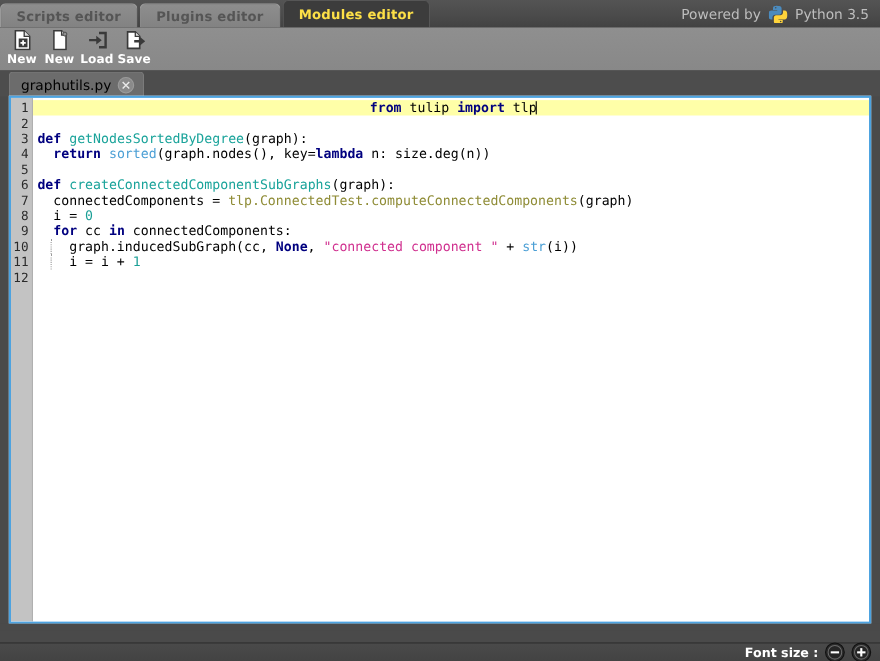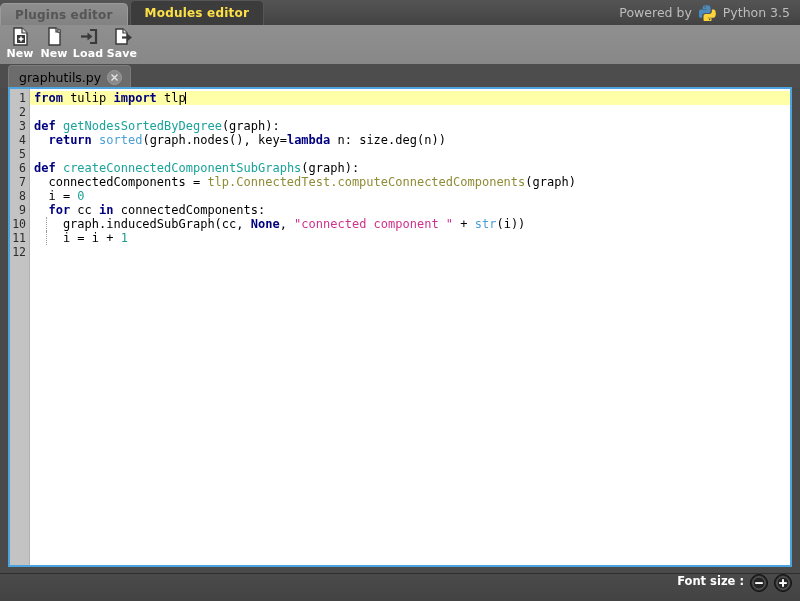--- a/index.html
+++ b/index.html
@@ -109,62 +109,65 @@
     background: #ffffff; padding-top: 2px;
     overflow: hidden;
   }
   .cl {
     height: 14px; line-height: 14px;
     font-family: "DejaVu Sans Mono", monospace;
     font-size: 12px; white-space: pre;
     padding-left: 4px; color: #000000;
     position: relative;
   }
-  .cl.hl { background: #ffffa8; }
+  .cl.hl { background: #ffffa8; text-align: center; }
   .caret {
     display: inline-block; width: 1px; height: 12px;
     background: #000; vertical-align: -2px;
     margin-left: -1px;
   }
   .iguide {
     position: absolute; top: 0; height: 14px;
     border-left: 1px dotted #9a9a9a;
   }
   .kw   { color: #00007f; font-weight: bold; }
   .fn   { color: #19a39a; }
   .blt  { color: #4b9fd5; }
   .num  { color: #1a9f96; }
   .mod  { color: #8f8c36; }
   .str  { color: #d0308f; }
   .op   { color: #000000; }
 
   
   .bottombar {
-    position: absolute; left: 0; bottom: 0; width: 800px; height: 28px;
+    position: absolute; left: 0; bottom: 0; width: 800px; height: 17px;
     background: linear-gradient(to bottom, #4a4a4a 0%, #434343 100%);
     border-top: 1px solid #2d2d2d;
-    display: flex; align-items: flex-start; justify-content: flex-end;
+    display: flex; align-items: center; justify-content: flex-end;
     padding-right: 8px; gap: 6px;
   }
   .fslabel { color: #ffffff; font-size: 11.5px; font-weight: bold; }
   .circbtn {
     width: 18px; height: 18px; border-radius: 50%;
     background: #2a2a2a; border: 1px solid #111;
     display: flex; align-items: center; justify-content: center;
     cursor: pointer;
   }
   .midgap {
     position: absolute; left: 0; top: 567px; width: 800px; height: 6px;
     background: #4a4a4a;
   }
 </style>
 </head>
 <body>
 
 <div class="tabstrip">
+  <div class="tab inactive">
+    <span>Scripts editor</span>
+  </div>
   <div class="tab inactive">
     <span>Plugins editor</span>
   </div>
   <div class="tab active">
     <span>Modules editor</span>
   </div>
 
   <div class="powered">
     <span>Powered by</span>
     <svg class="pylogo" viewBox="0 0 32 32">

